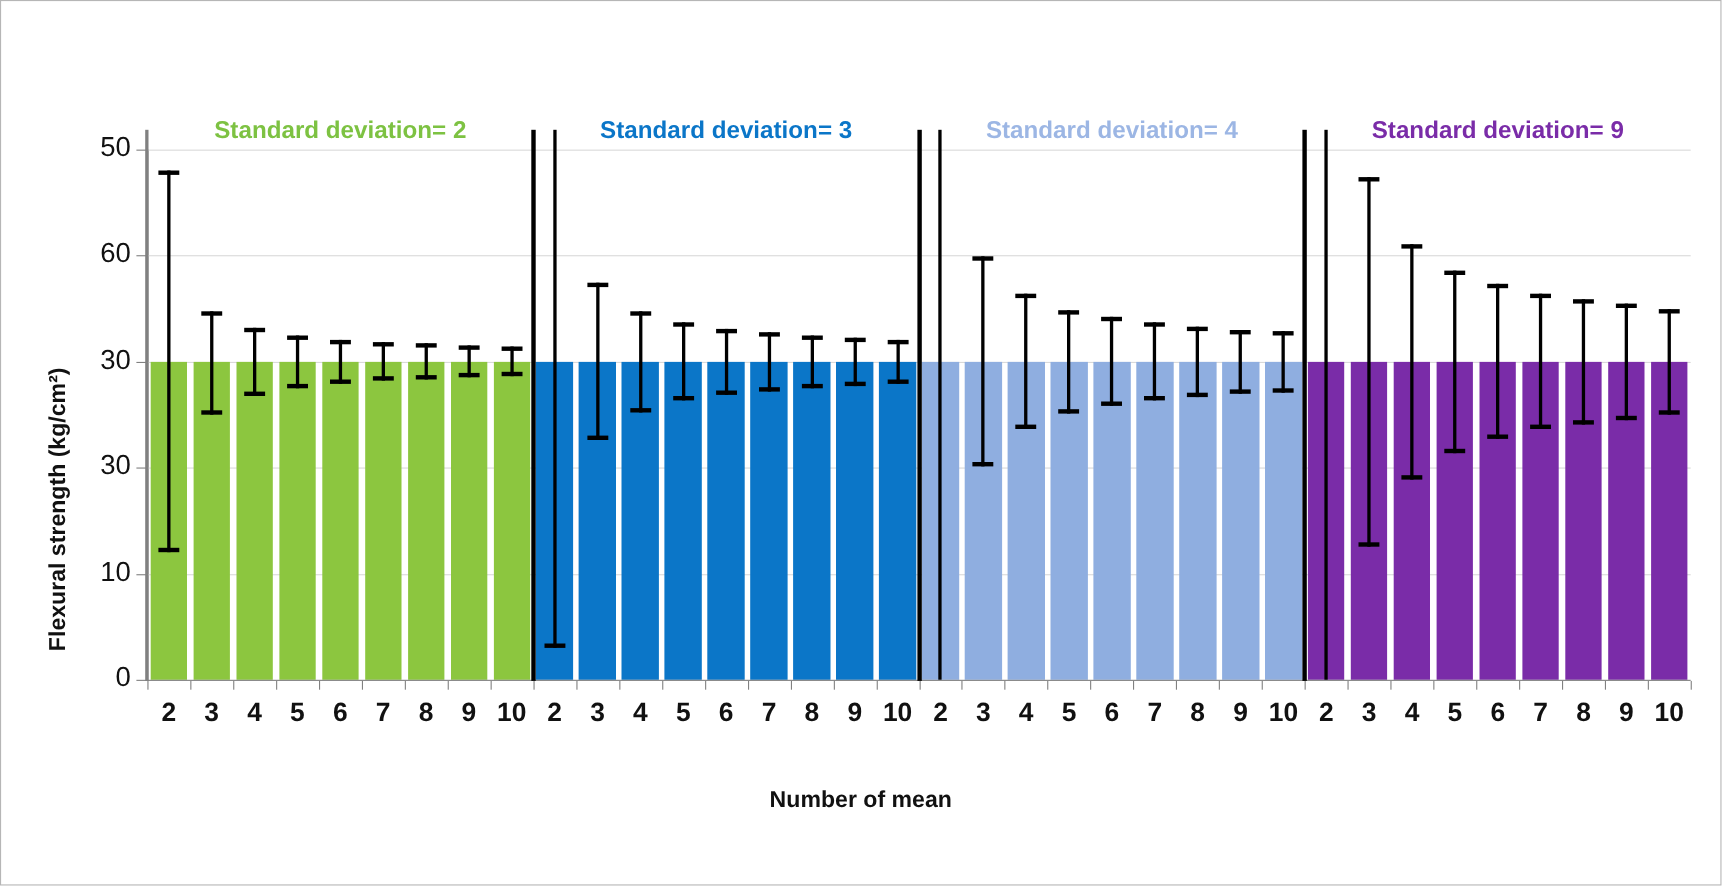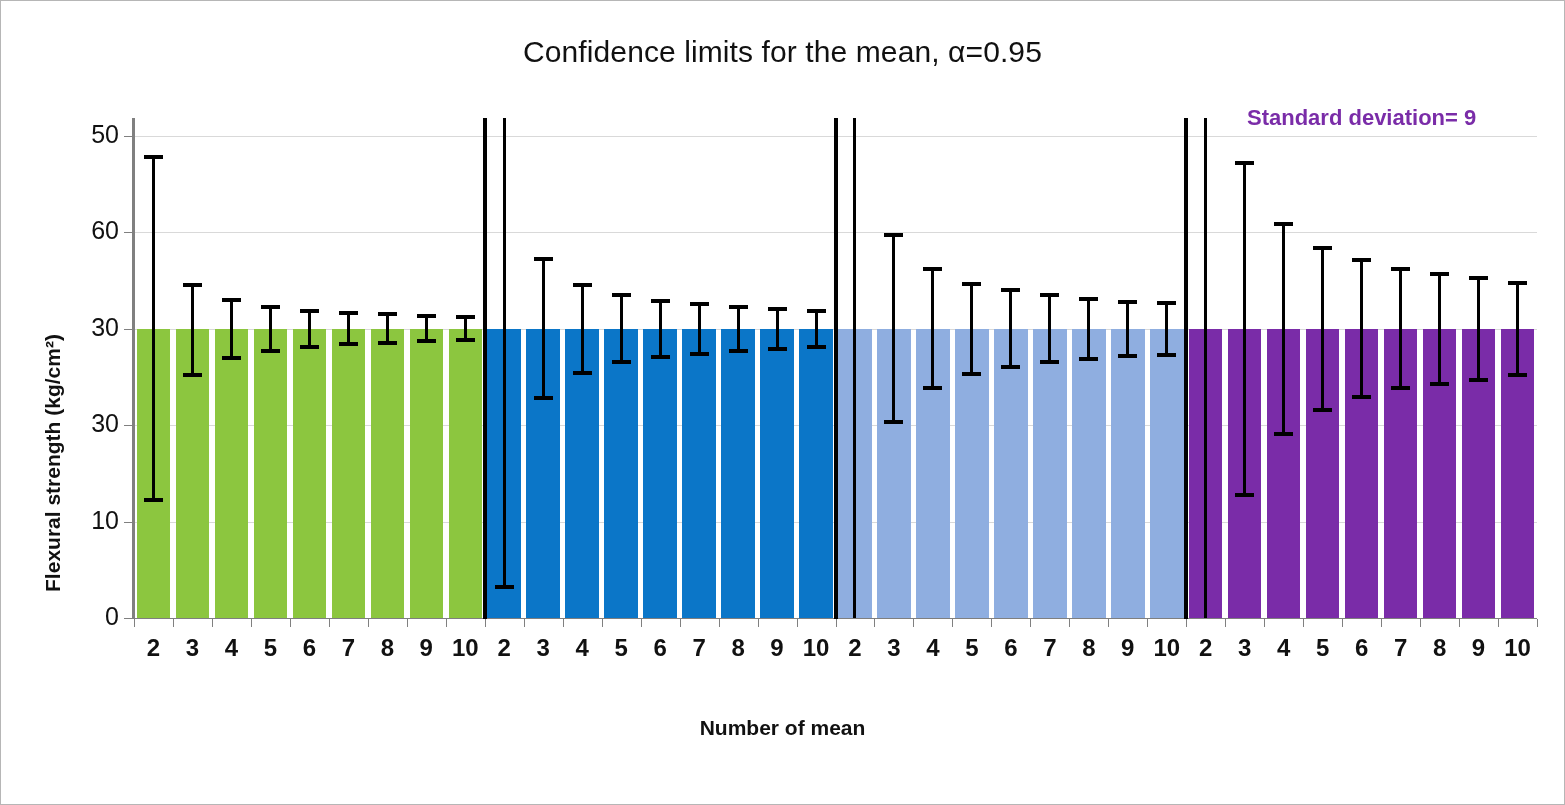--- a/index.html
+++ b/index.html
@@ -93,21 +93,20 @@
   #xaxis-title{
     position:absolute;left:0;top:715px;width:1563px;text-align:center;
     font-size:21px;font-weight:bold;color:#111;
   }
 </style>
 </head>
 <body>
 
 <div id="frame">
 
-  <div id="chart-title">Confidence limits for the mean, α=0.95</div>
 
   <div id="yaxis-title-wrap">
     <div id="yaxis-title">Flexural strength (kg/cm²)</div>
   </div>
 
   <div id="ylabels">
       <div class="ylabel" style="top: 601px;">0</div>
       <div class="ylabel" style="top: 504.6px;">10</div>
       <div class="ylabel" style="top: 408.2px;">30</div>
       <div class="ylabel" style="top: 311.8px; text-align: right;">30</div>
@@ -339,20 +338,23 @@
   </div>
 
   <div id="sep-layer">
       <div class="sep" style="left: 348.75px; height: 501px;"></div>
       <div class="sep" style="left: 699.5px; height: 501px;"></div>
       <div class="sep" style="left: 1050.25px; height: 501px;"></div>
       <div class="sep" style="left: -2px; height: 501px; width: 3px; background: rgb(128, 128, 128);"></div>
     </div>
 
   <div id="group-headers">
+      <div class="group-header" style="left: 0px; width: 350.75px; color: rgb(125, 194, 66);">Standard deviation= 2</div>
+      <div class="group-header" style="left: 350.75px; width: 350.75px; color: rgb(11, 118, 200);">Standard deviation= 3</div>
+      <div class="group-header" style="left: 701.5px; width: 350.75px; color: rgb(156, 182, 228);">Standard deviation= 4</div>
       <div class="group-header" style="left: 1052.25px; width: 350.75px; color: rgb(122, 44, 168);">Standard deviation= 9</div>
     </div>
 
   <div id="xticks">
       <div class="xtick" style="left: 0px; background: rgb(128, 128, 128);"></div>
       <div class="xtick" style="left: 39px; background: rgb(128, 128, 128);"></div>
       <div class="xtick" style="left: 78px; background: rgb(128, 128, 128);"></div>
       <div class="xtick" style="left: 117px; background: rgb(128, 128, 128);"></div>
       <div class="xtick" style="left: 156px; background: rgb(128, 128, 128);"></div>
       <div class="xtick" style="left: 195px; background: rgb(128, 128, 128);"></div>

